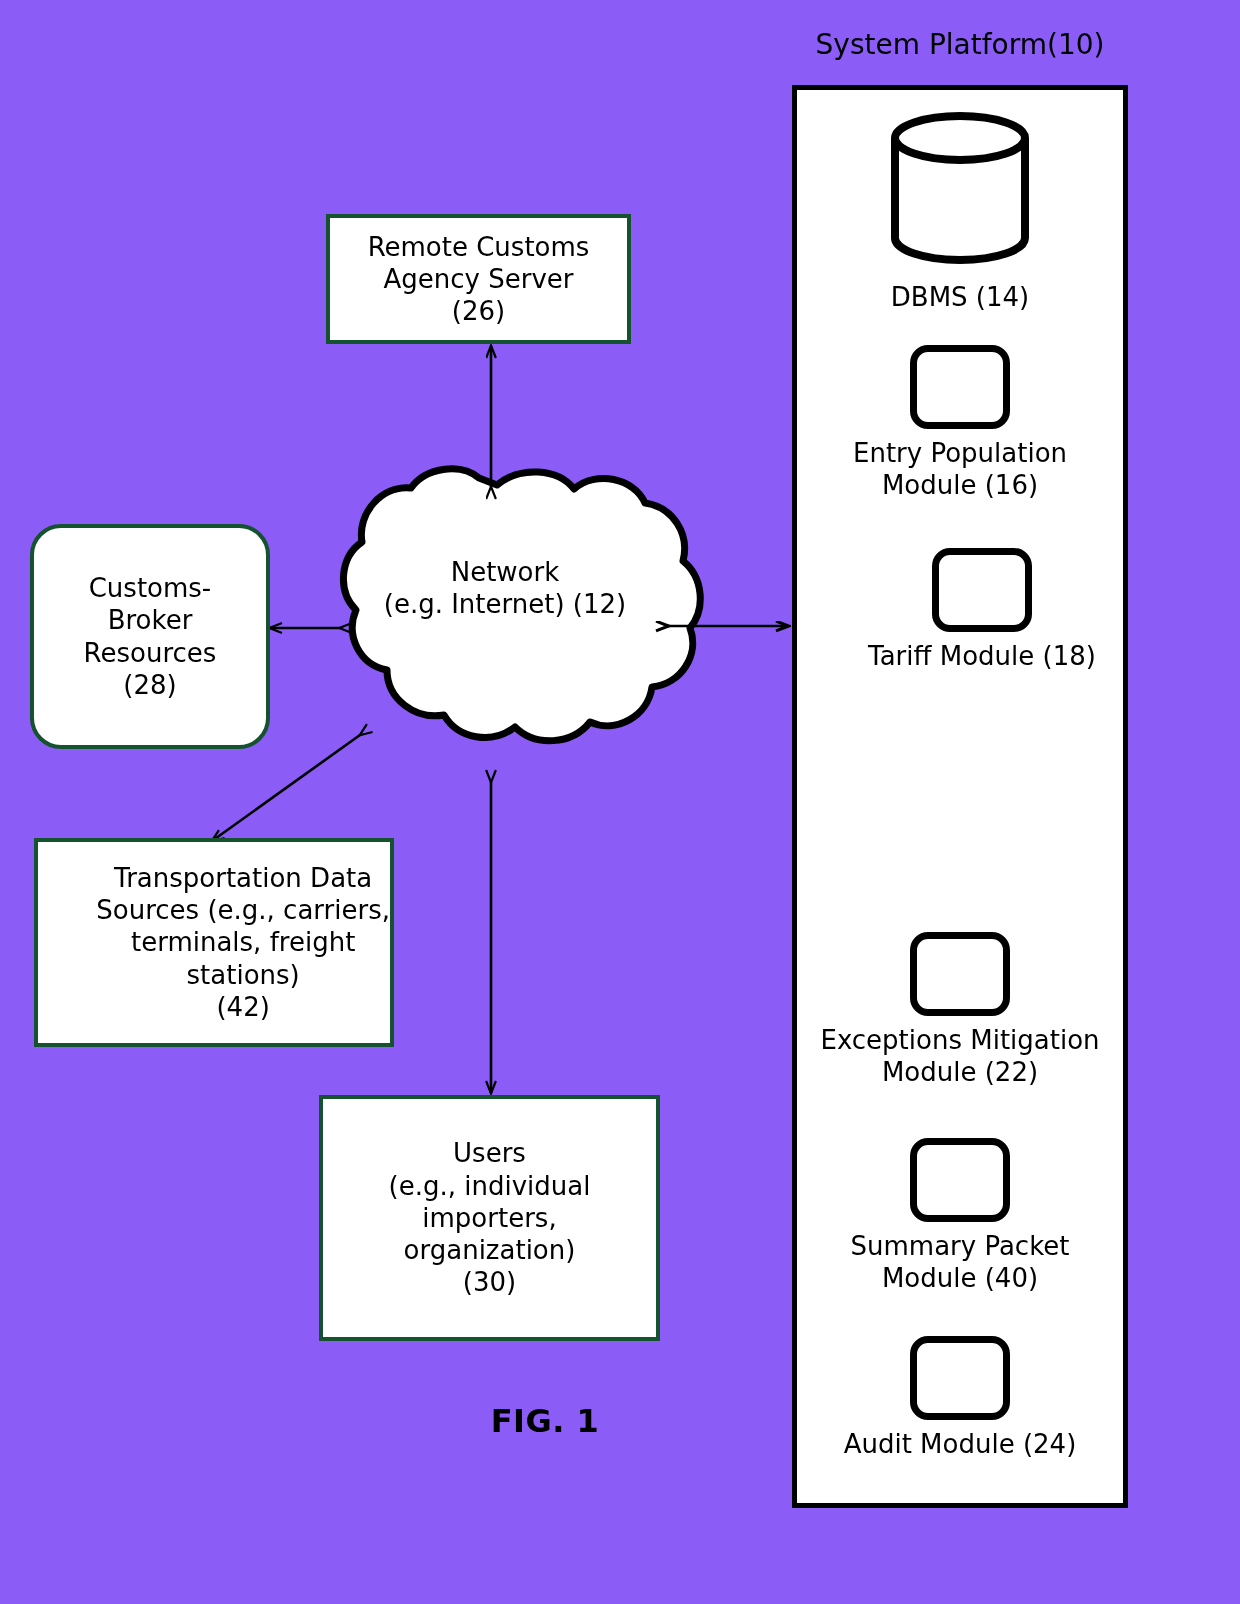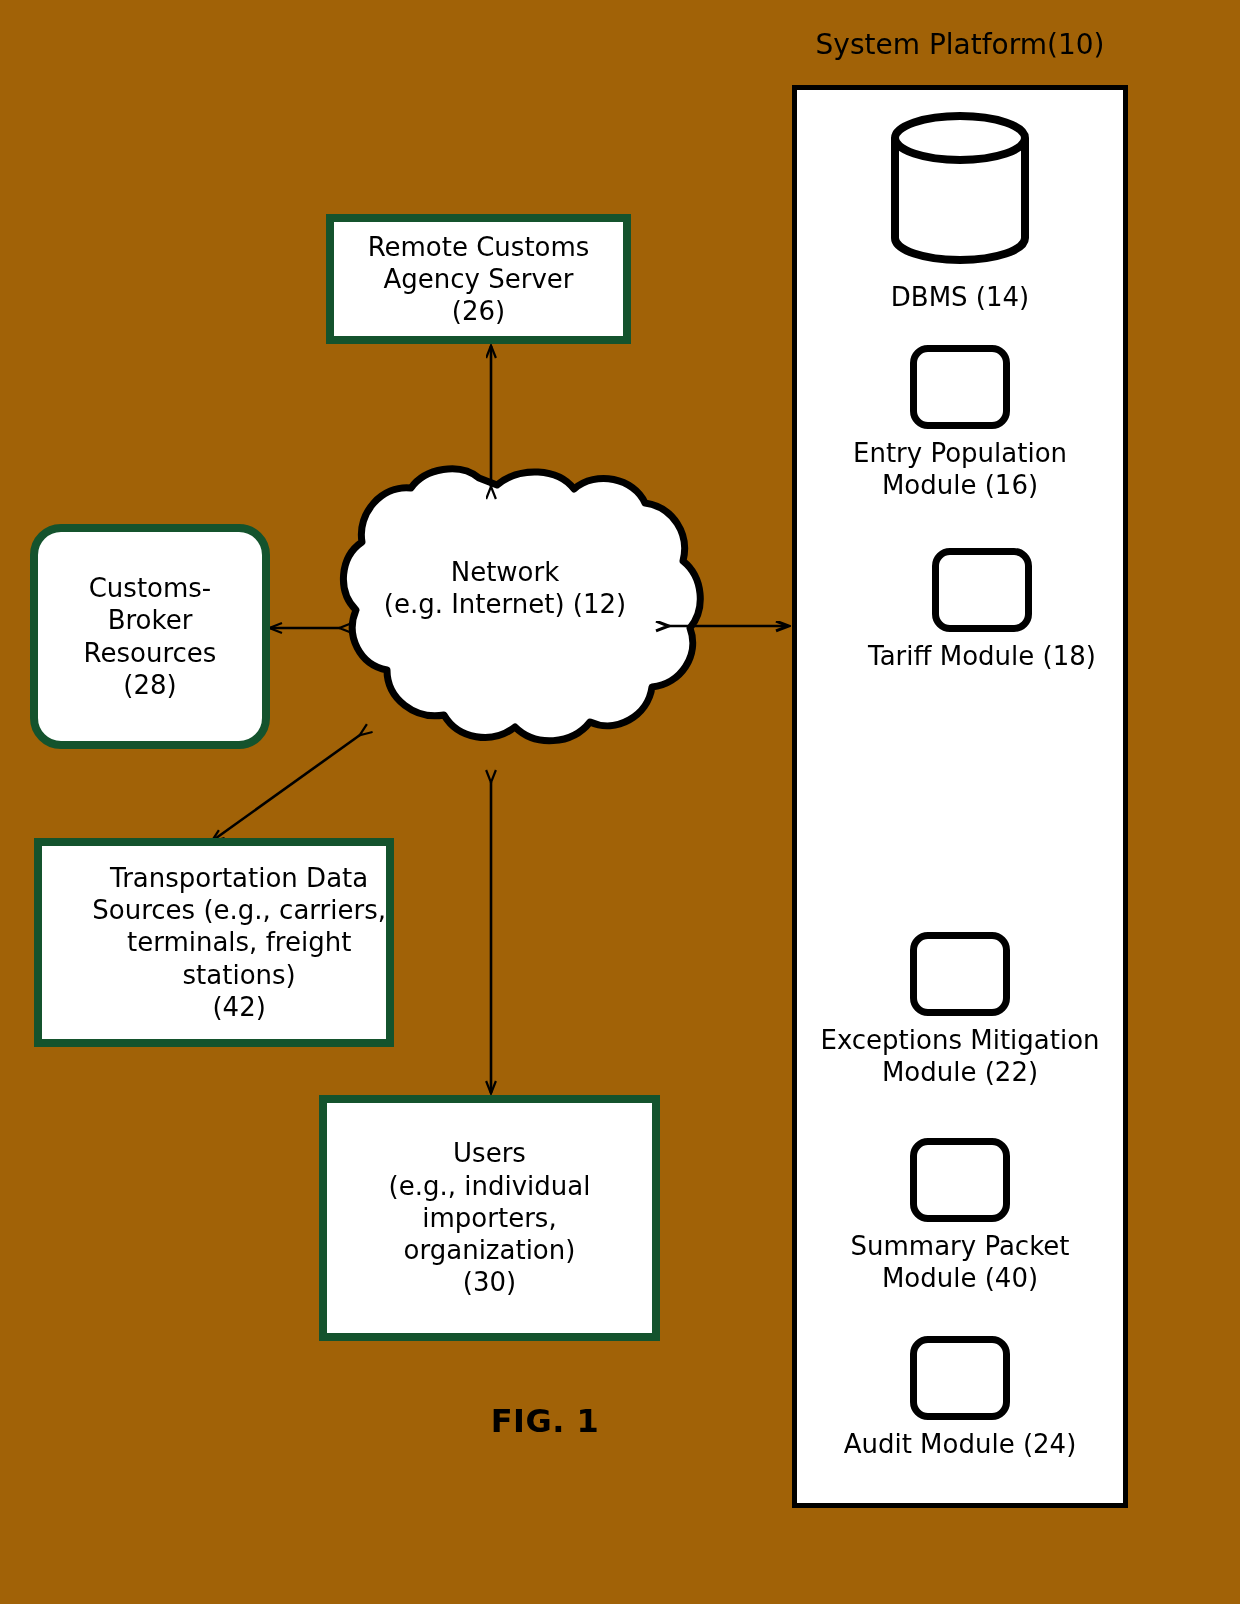--- a/index.html
+++ b/index.html
@@ -4,21 +4,21 @@
 <style>
   html, body {
     margin: 0;
     padding: 0;
     background: #ffffff;
   }
   #page {
     position: relative;
     width: 1240px;
     height: 1604px;
-    background: #a16207;
+    background: #8b5cf6;
     font-family: "DejaVu Sans", "Liberation Sans", sans-serif;
     color: #000000;
     overflow: hidden;
   }
   svg.layer {
     position: absolute;
     left: 0;
     top: 0;
     width: 1240px;
     height: 1604px;
@@ -29,21 +29,21 @@
     text-align: center;
     line-height: 1.22;
     color: #000;
     font-weight: 400;
     white-space: pre-wrap;
   }
   
   .node-box {
     position: absolute;
     box-sizing: border-box;
-    border: 8px solid #14532d;
+    border: 4px solid #14532d;
     background: #fff;
     display: flex;
     align-items: center;
     justify-content: center;
   }
   .node-box .label {
     text-align: center;
     line-height: 1.24;
     font-size: 26px;
     white-space: pre-line;

